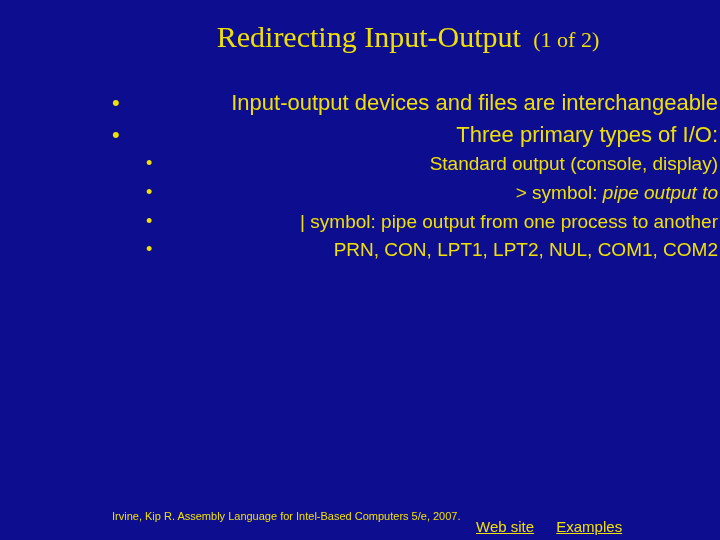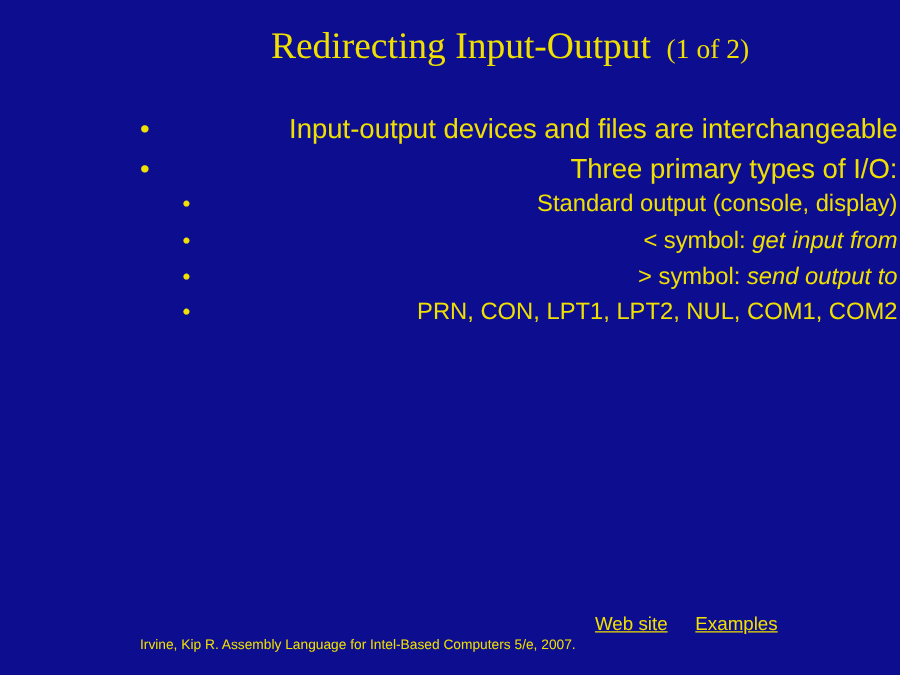--- a/index.html
+++ b/index.html
@@ -81,21 +81,21 @@
   .footer-left {
     position: absolute;
     left: 64px;
     bottom: 18px;
     color: #f0e000;
     font-size: 11px;
   }
   .footer-links {
     position: absolute;
     left: 428px;
-    bottom: 32px;
+    bottom: 5px;
     font-size: 15px;
     color: #f0e000;
   }
   .footer-links a {
     color: #f0e000;
     text-decoration: underline;
     margin-right: 18px;
   }
   .page-number {
     position: absolute;
@@ -114,26 +114,24 @@
     <span class="title">Redirecting Input-Output</span>
     <span class="title-suffix">(1 of 2)</span>
   </div>
 
   <div class="body">
     <div class="bullet-l1">Input-output devices and files are interchangeable</div>
     <div class="bullet-l1">Three primary types of I/O:</div>
     <div class="bullet-l2">Standard output (console, display)</div>
 
     <div class="bullet-l2">
-      <span>&lt; symbol: </span><span class="em">get input from</span>
-    </div>
-    <div class="bullet-l2">
-      <span>&gt; symbol: </span><span class="em">send output to</span>
+      <span>&gt; symbol: </span><span class="em">pipe output to</span>
     </div>
 
+    <div class="bullet-l2">| symbol: pipe output from one process to another</div>
     <div class="bullet-l2">PRN, CON, LPT1, LPT2, NUL, COM1, COM2</div>
   </div>
 
   <div class="footer-left">Irvine, Kip R. Assembly Language for Intel-Based Computers 5/e, 2007.</div>
 
   <div class="footer-links">
     <a href="#">Web site</a>
     <a href="#">Examples</a>
   </div>
 

